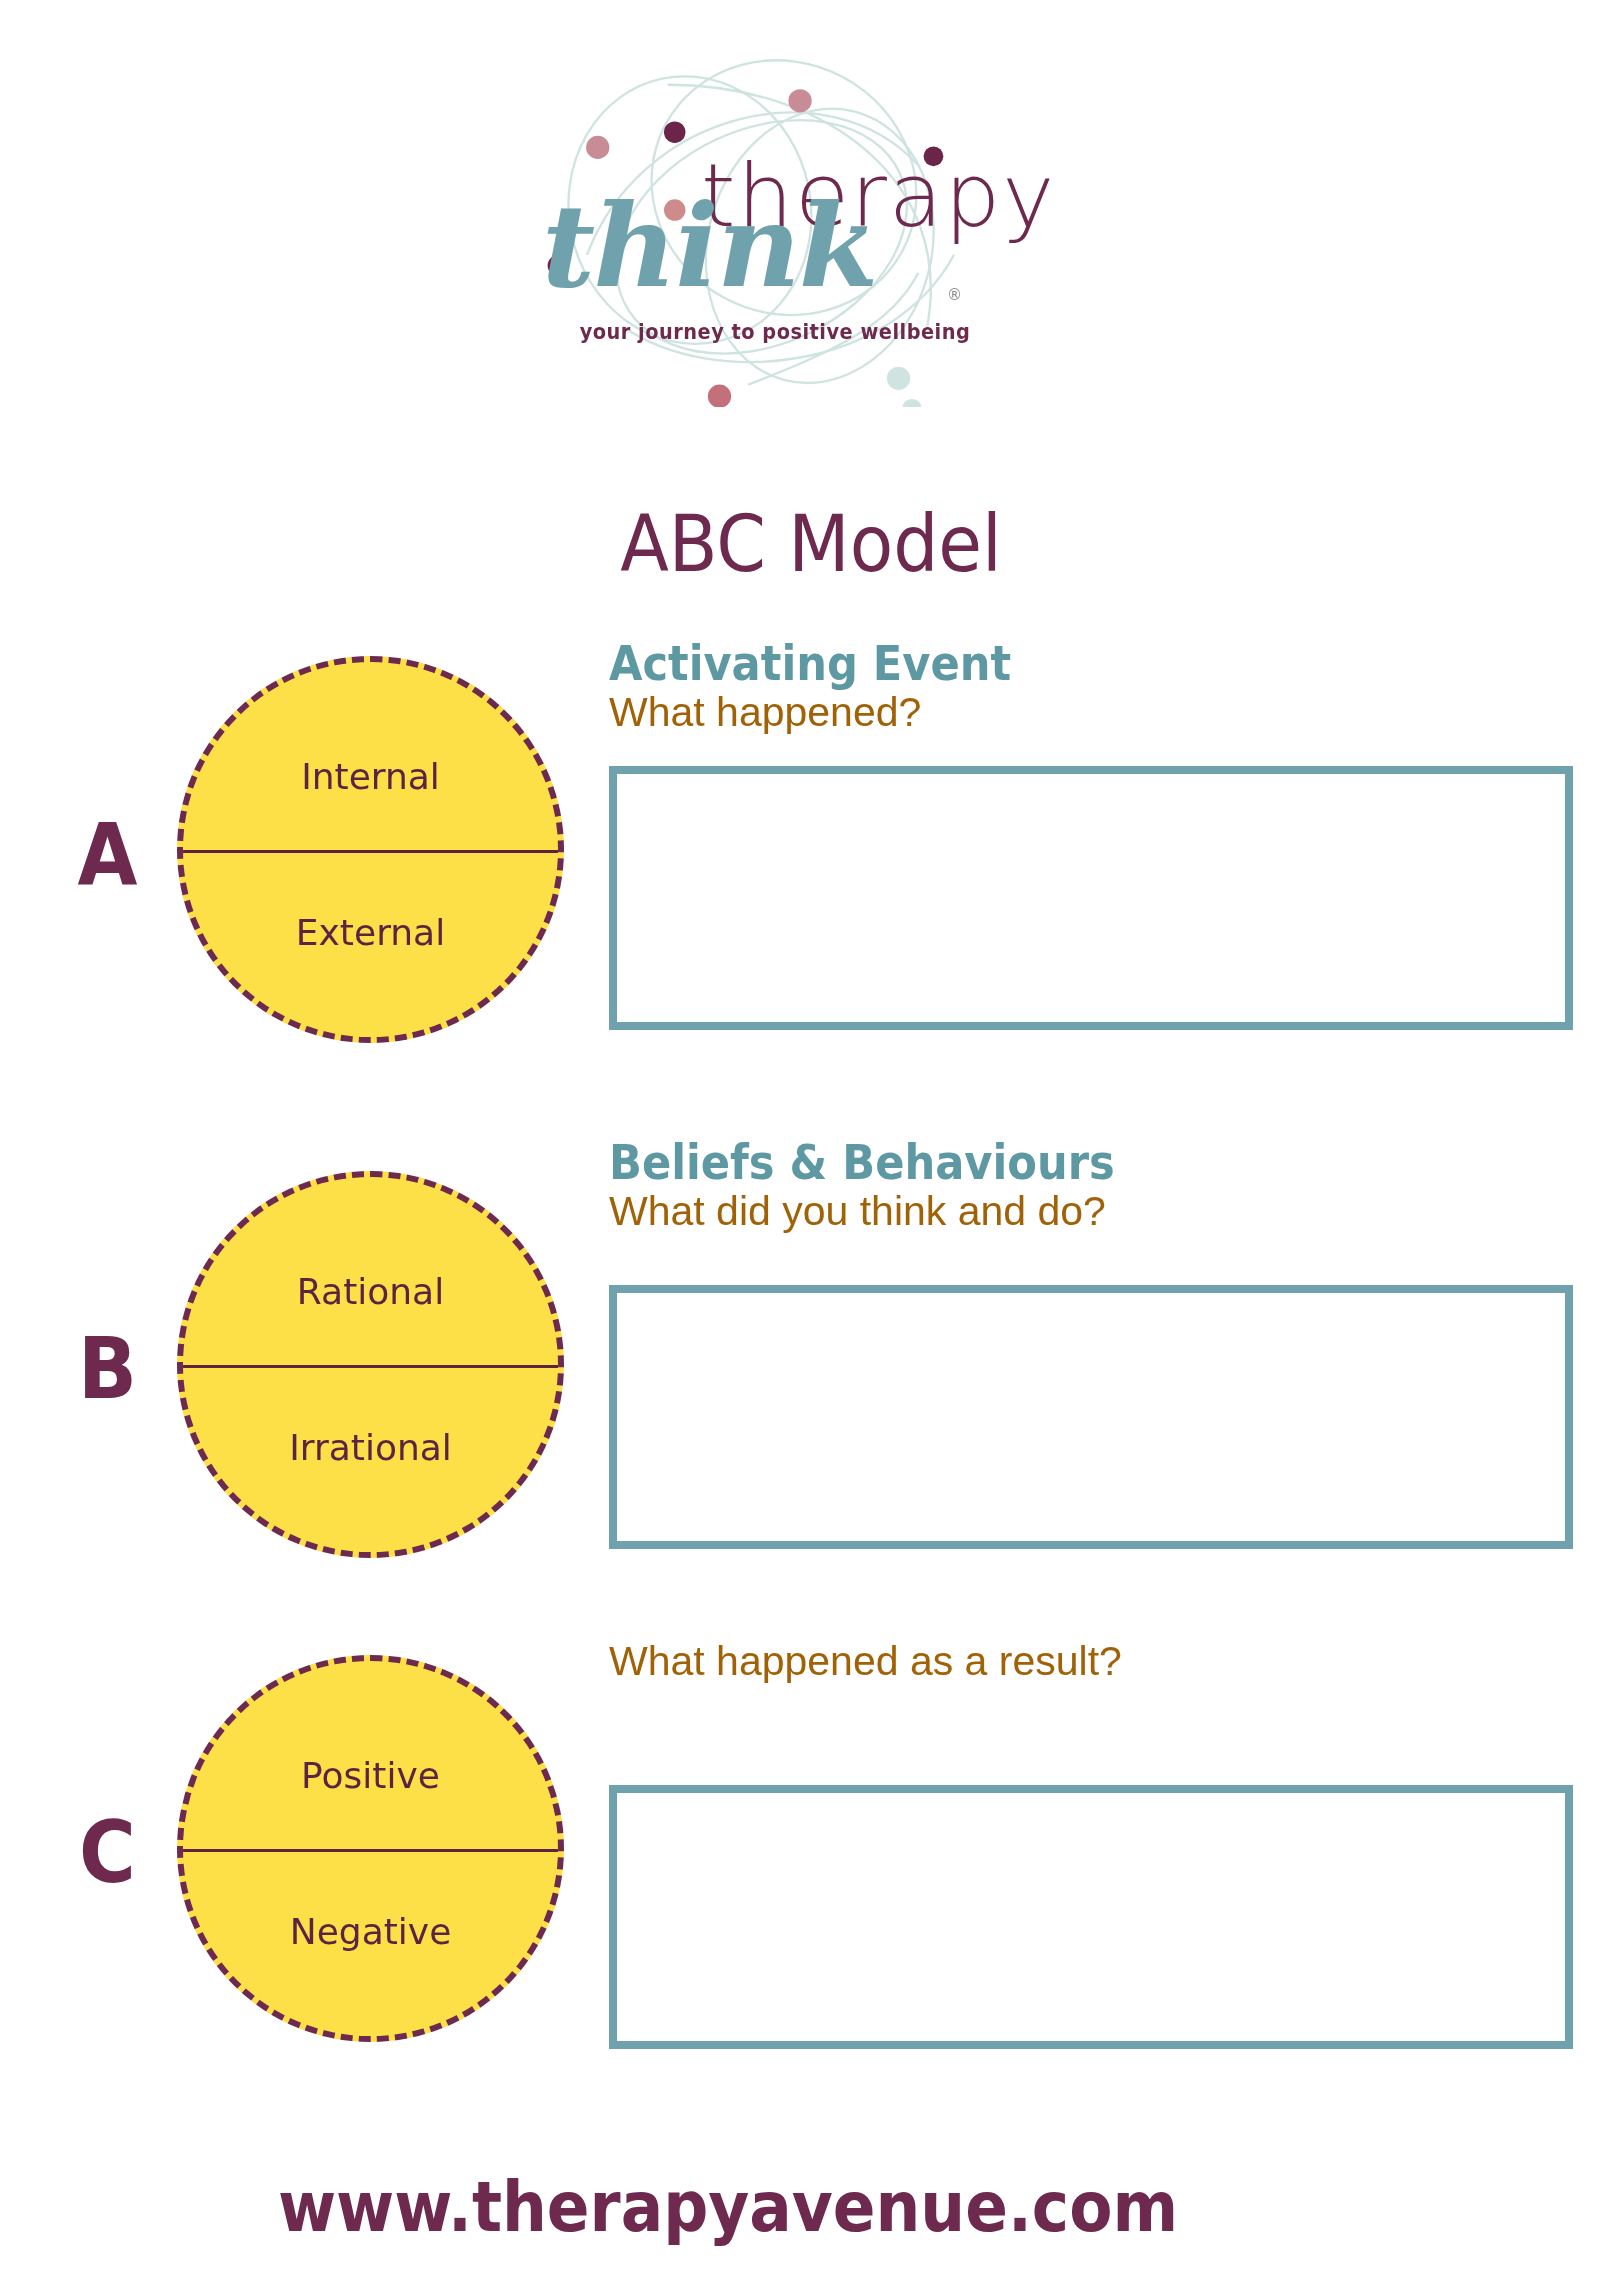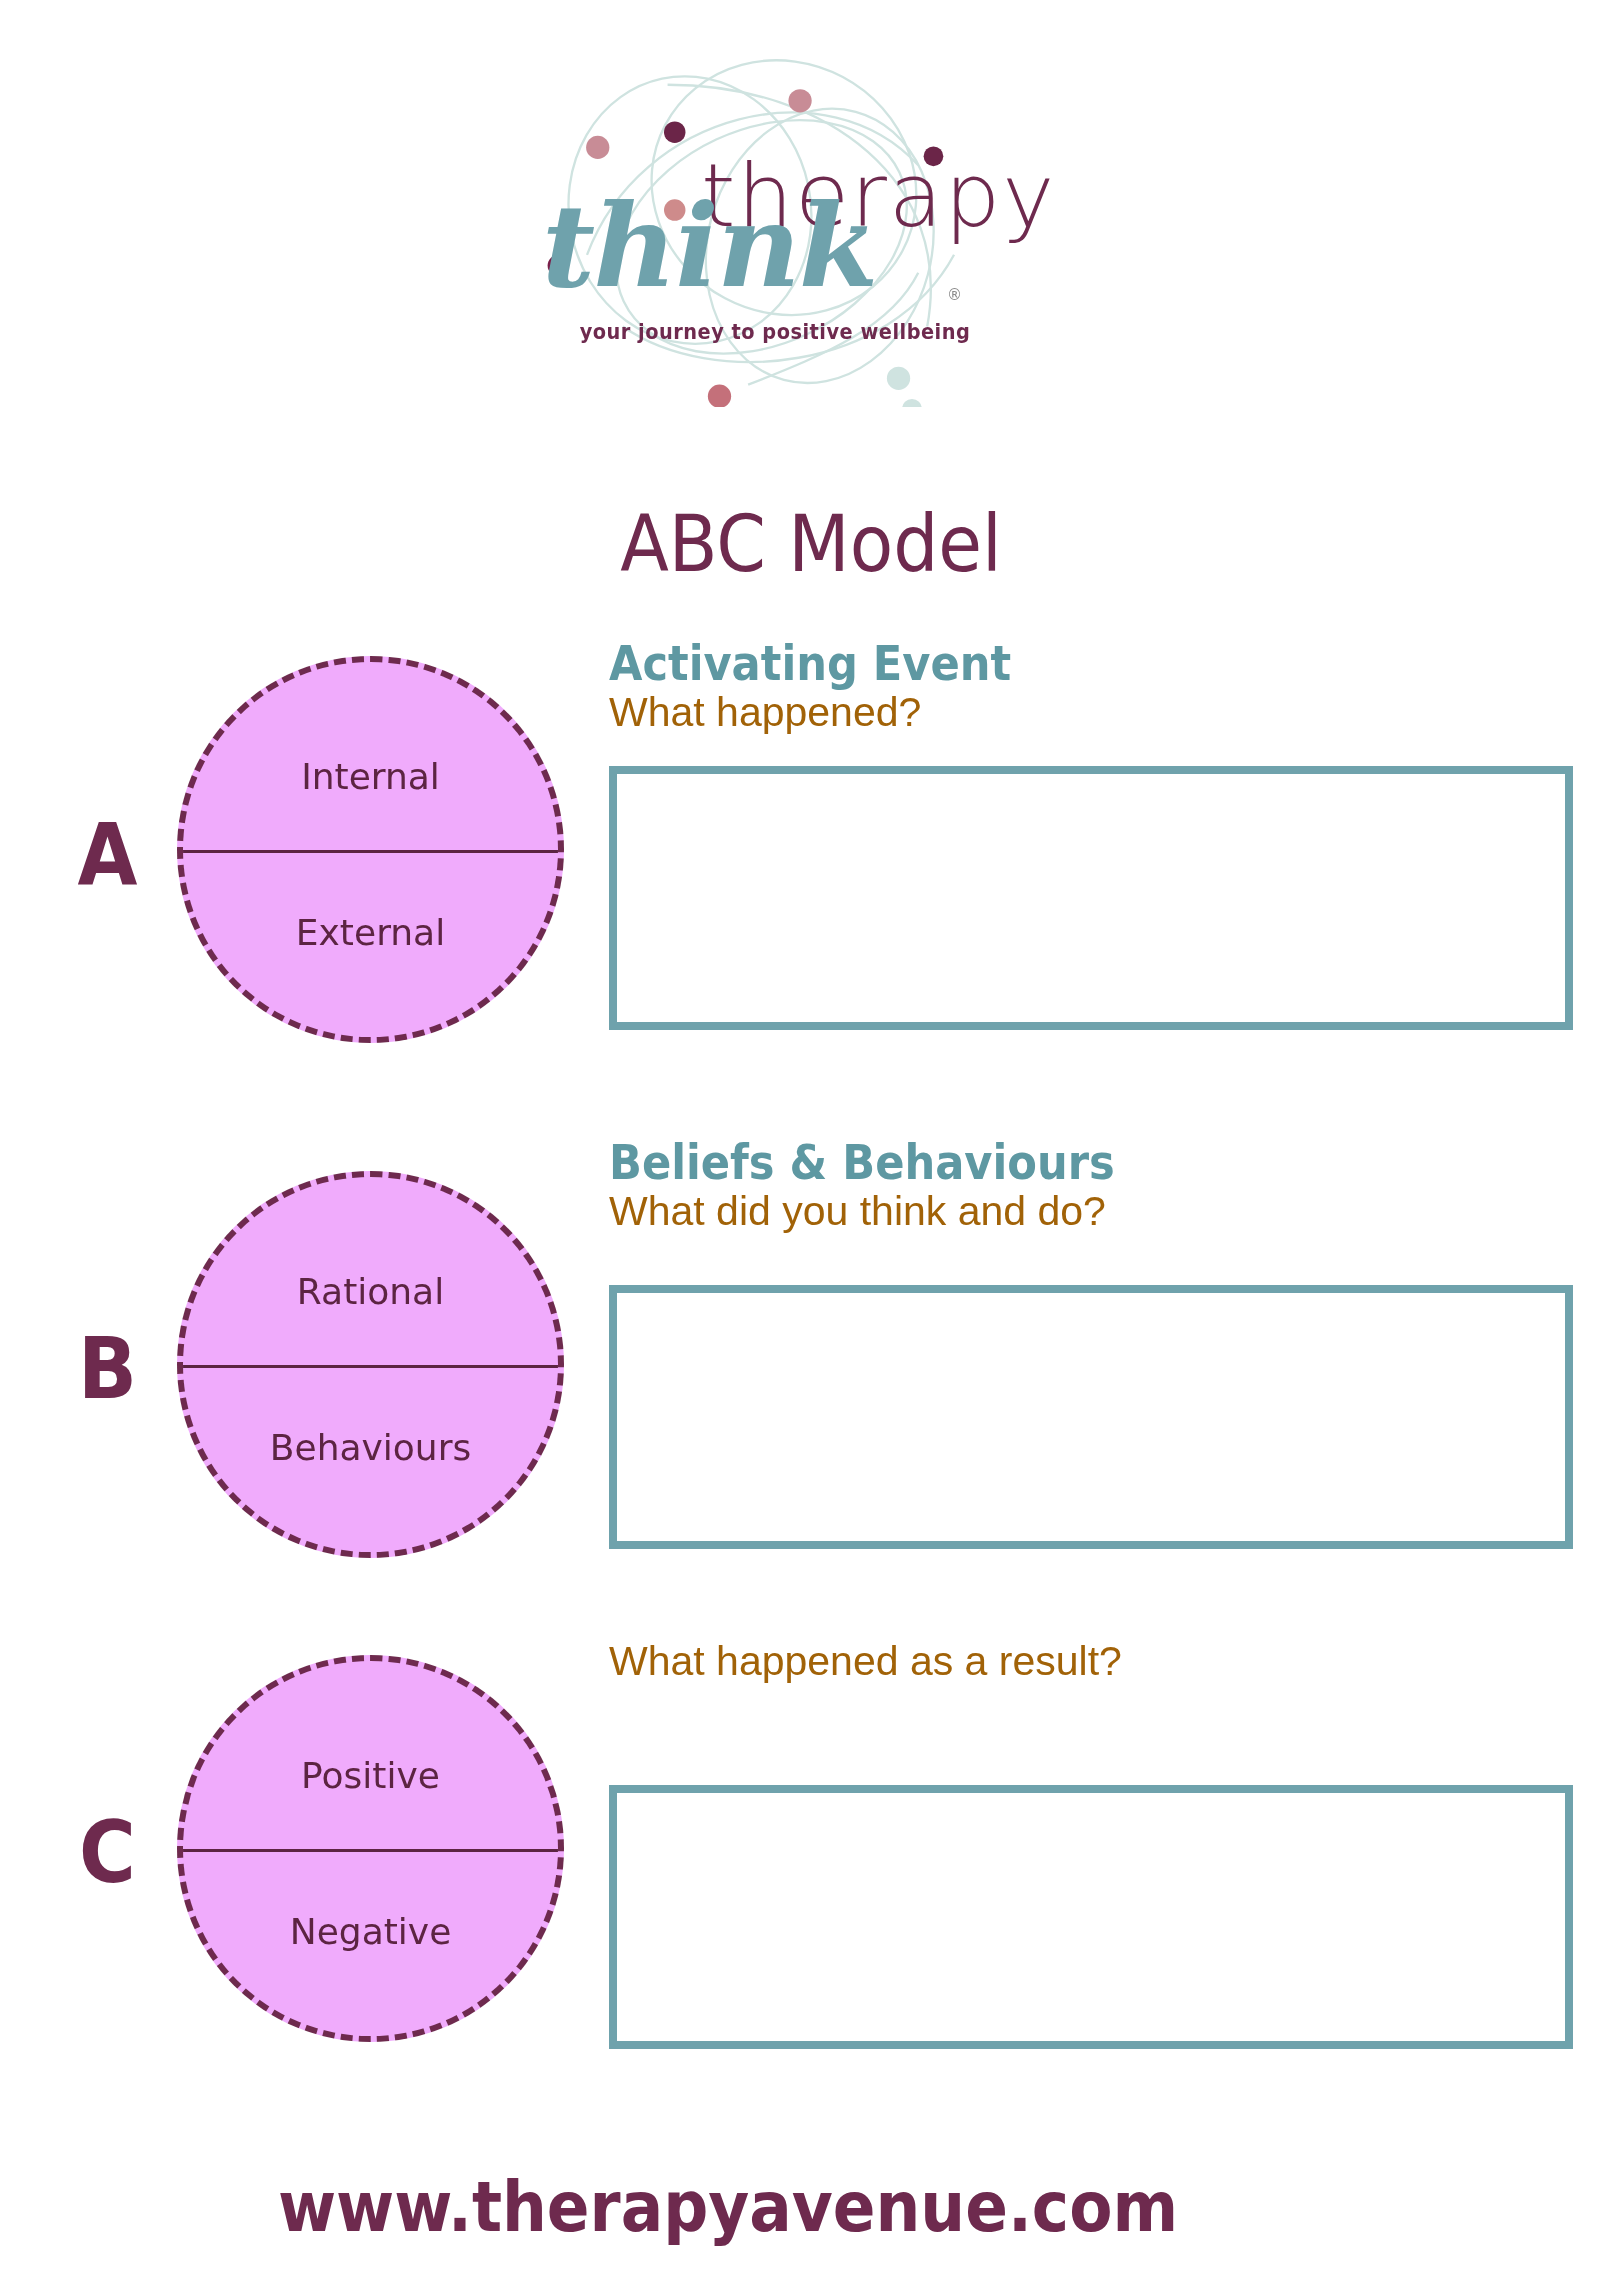--- a/index.html
+++ b/index.html
@@ -125,21 +125,21 @@
   .row-c .row-letter { top: 170px; }
 
   
   .circle {
     position: absolute;
     left: 177px;
     width: 387px;
     height: 387px;
     box-sizing: border-box;
     border-radius: 50%;
-    background: #f0abfc;
+    background: #fde047;
     border: 6.3px dashed #6E2A4E;
     overflow: hidden;
   }
   .row-a .circle { top: 29px; }
   .row-b .circle { top: 34px; }
   .row-c .circle { top: 16px; }
 
   .circle-divider {
     position: absolute;
     left: 0;
@@ -274,21 +274,21 @@
 
   <div class="answer-box"></div>
 </div>
 
 <div class="row row-b">
   <div class="row-letter">B</div>
 
   <div class="circle">
     <div class="circle-label circle-label-top">Rational</div>
     <div class="circle-divider"></div>
-    <div class="circle-label circle-label-bottom">Behaviours</div>
+    <div class="circle-label circle-label-bottom">Irrational</div>
   </div>
 
   <div class="field-head">
     <div class="field-title">Beliefs &amp; Behaviours</div>
     <div class="field-sub">What did you think and do?</div>
   </div>
 
   <div class="answer-box"></div>
 </div>
 

